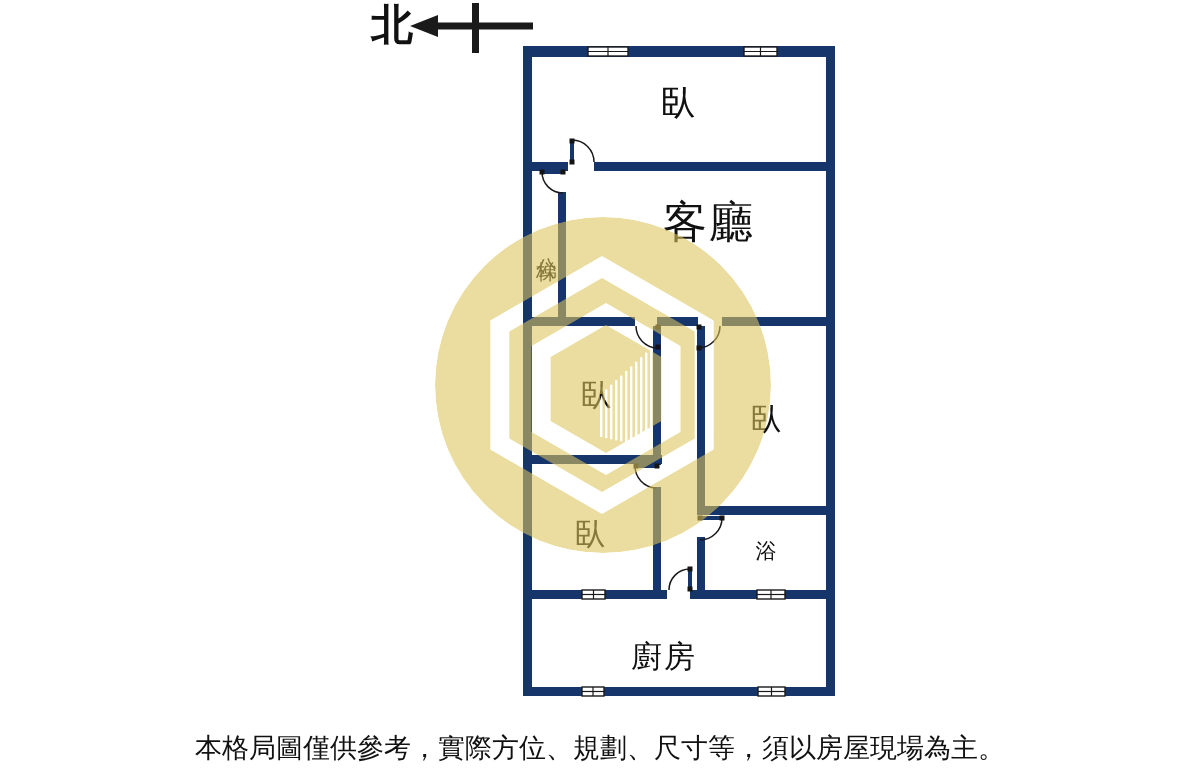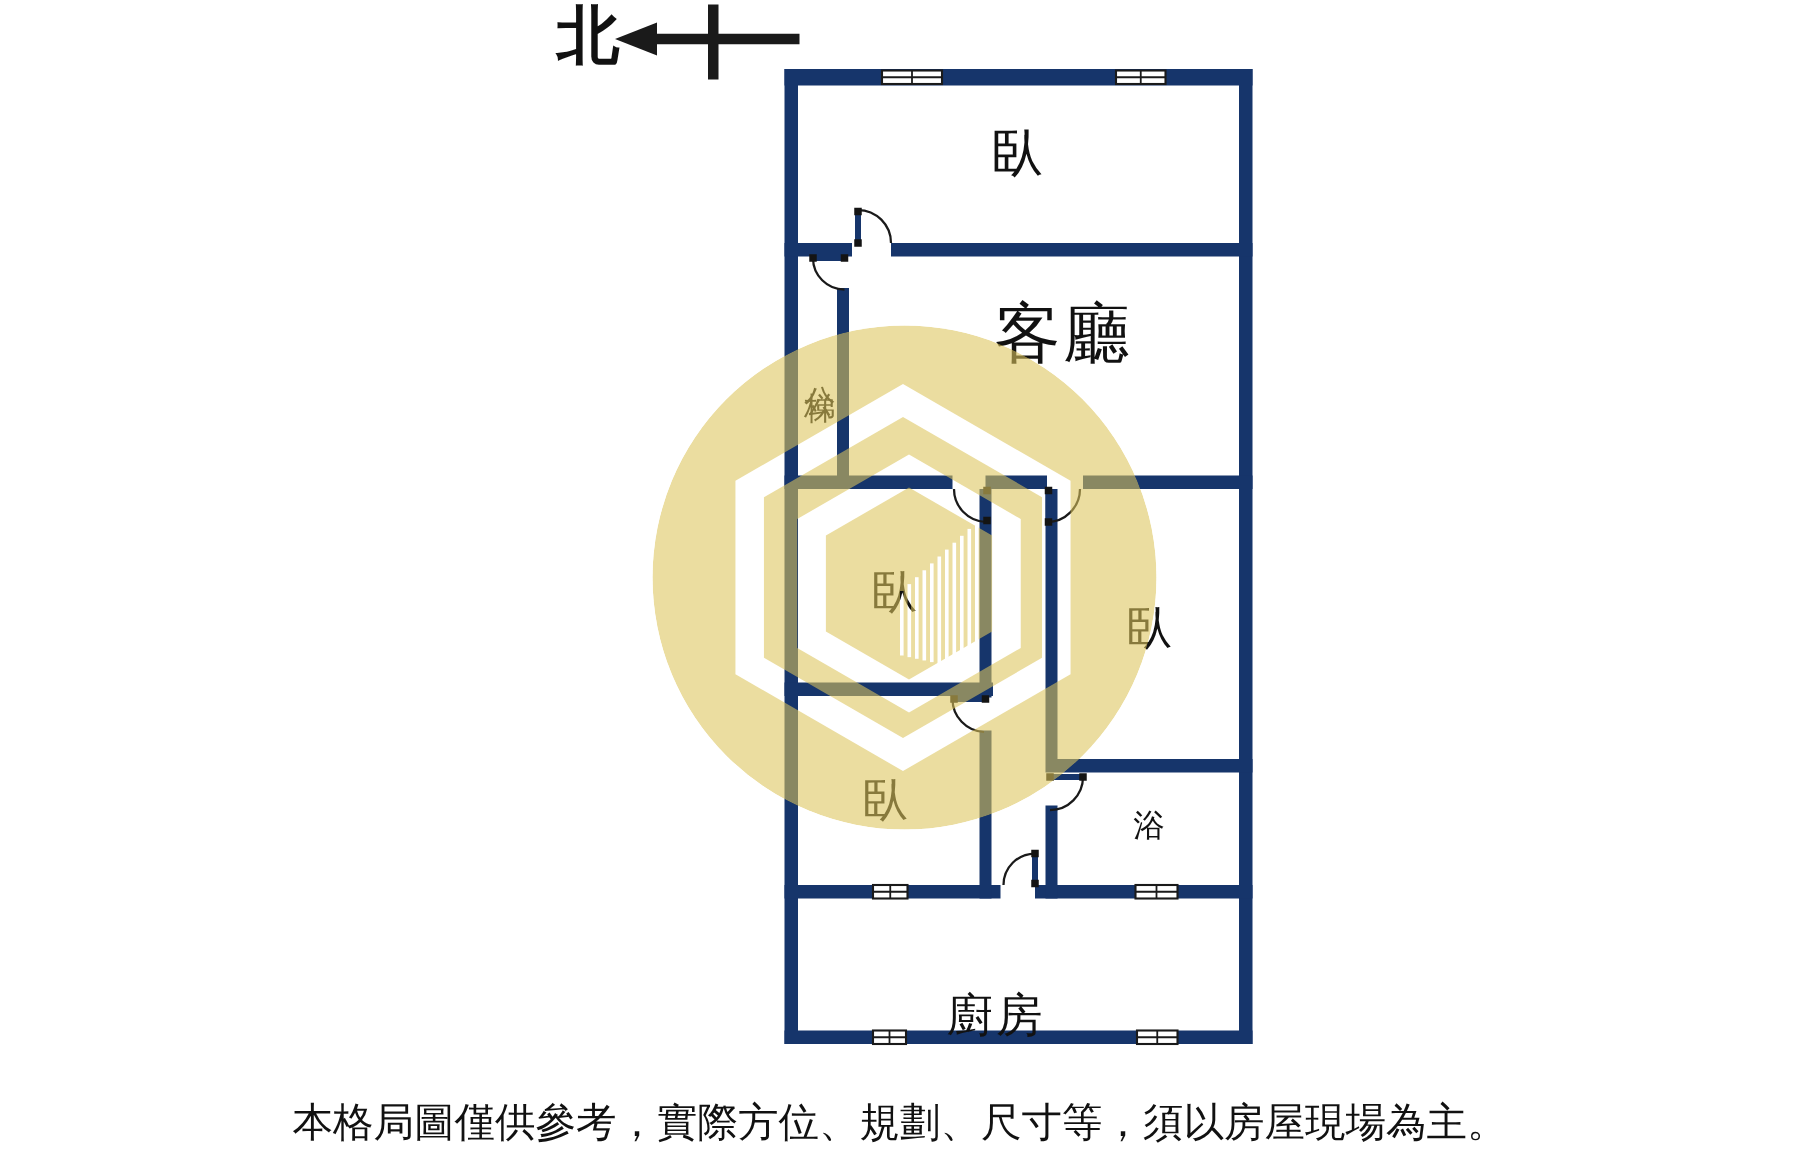--- a/index.html
+++ b/index.html
@@ -31,21 +31,21 @@
   .lbl-bedroom-top{left:678px;top:102px;font-size:35px;}
   .lbl-living{left:709px;top:223px;font-size:44px;letter-spacing:2px;}
   .lbl-stairs{
     left:546px;top:245px;font-size:21px;
     writing-mode:vertical-rl;letter-spacing:4px;
   }
   .lbl-bedroom-mid{left:596px;top:394px;font-size:31px;}
   .lbl-bedroom-right{left:766px;top:418px;font-size:31px;}
   .lbl-bedroom-lower{left:590px;top:533px;font-size:31px;}
   .lbl-bath{left:766px;top:551px;font-size:21px;}
-  .lbl-kitchen{left:664px;top:677px;font-size:31px;letter-spacing:2px;}
+  .lbl-kitchen{left:664px;top:656px;font-size:31px;letter-spacing:2px;}
   .lbl-north{left:392px;top:25px;font-size:42px;font-weight:bold;}
   .disclaimer{
     position:absolute;left:600px;top:748px;transform:translate(-50%,-50%);
     font-size:27px;white-space:nowrap;color:var(--label);
   }
   .wm-circle{fill:var(--wm);fill-opacity:0.58;}
   .nopointer{pointer-events:none;}
 </style>
 </head>
 <body>

